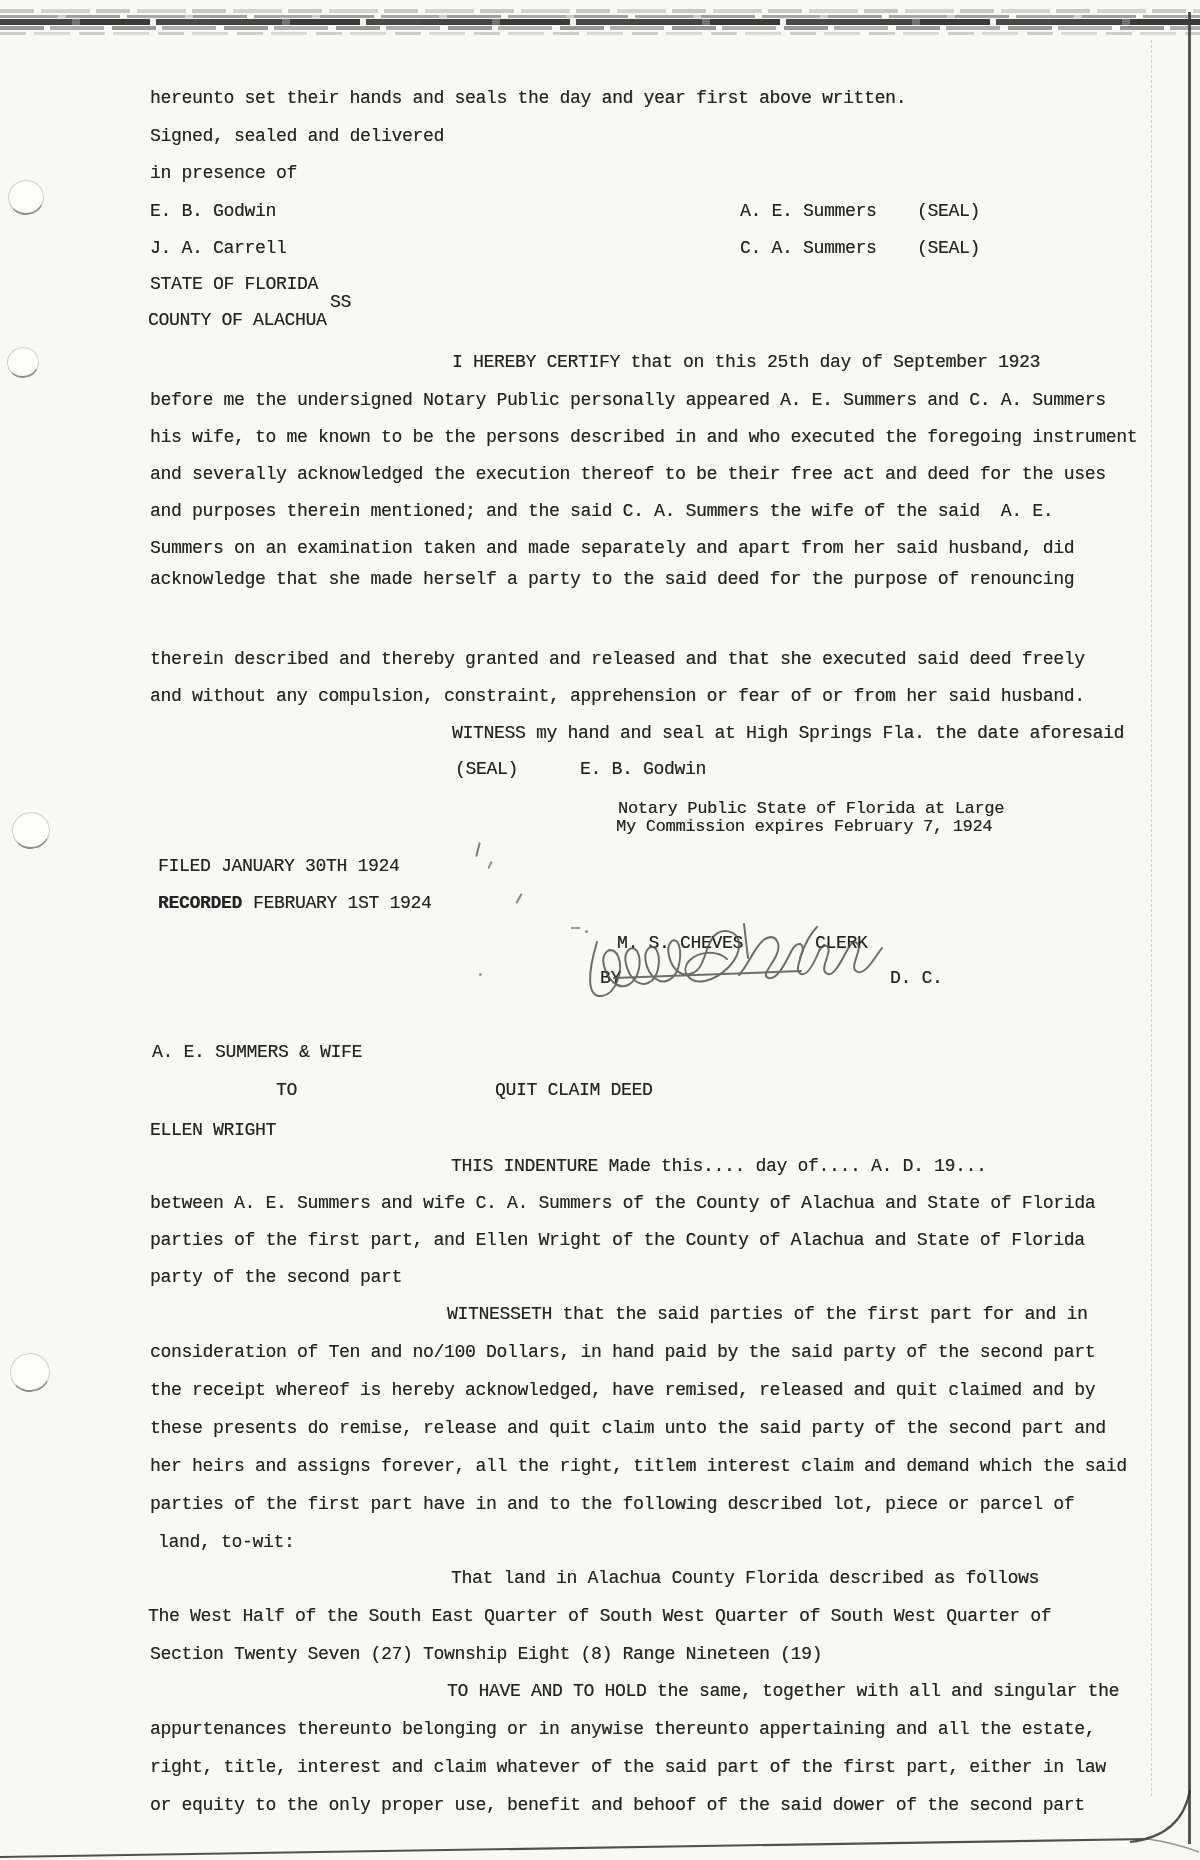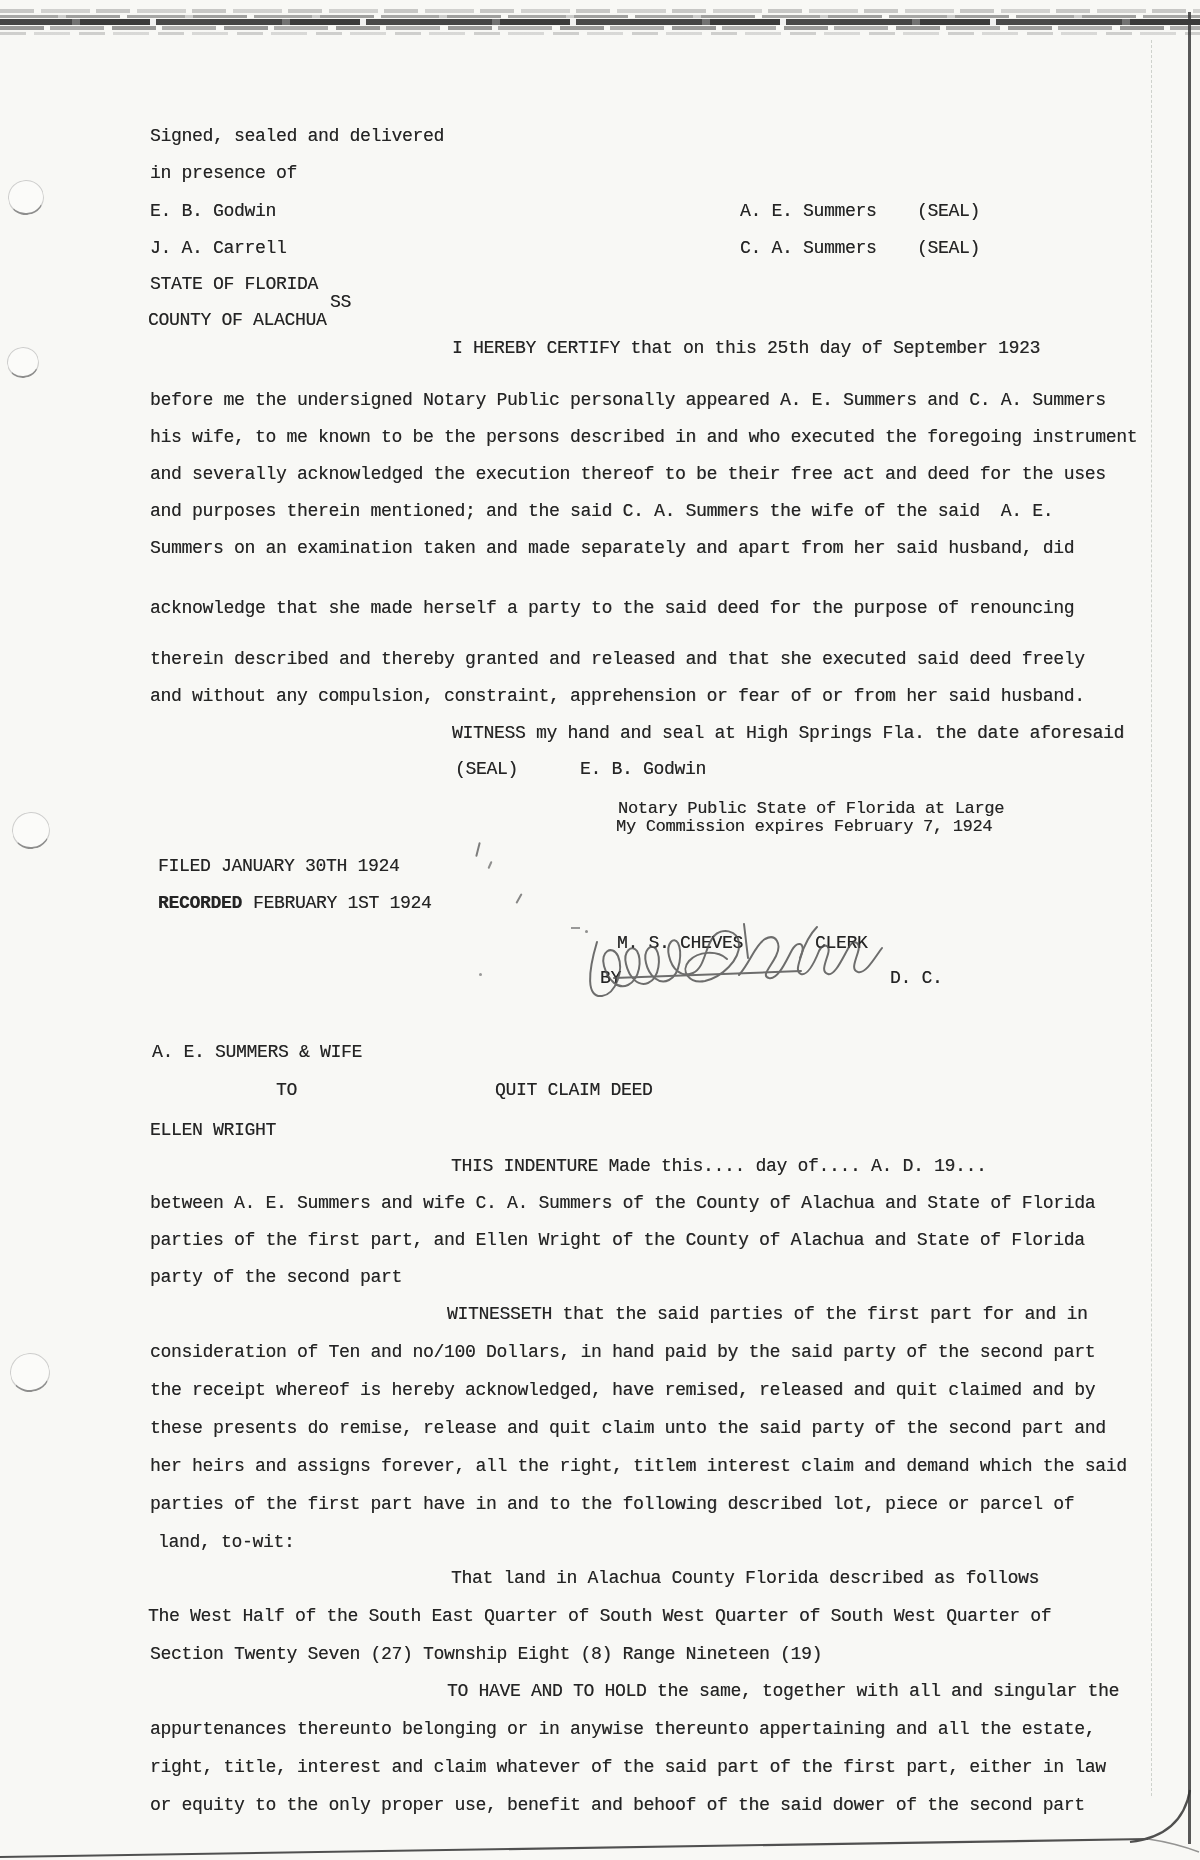--- a/index.html
+++ b/index.html
@@ -73,39 +73,40 @@
   <div class="hole hole2"></div>
   <div class="hole hole3"></div>
   <div class="hole hole4"></div>
   <div class="ink-mark m1"></div>
   <div class="ink-mark m2"></div>
   <div class="ink-mark m3"></div>
   <div class="ink-mark m4"></div>
   <div class="ink-mark m5"></div>
   <div class="ink-mark m6"></div>
 
+  <div class="tl" style="left:150px;top:88px">hereunto set their hands and seals the day and year first above written.</div>
   <div class="tl" style="left:150px;top:126px">Signed, sealed and delivered</div>
   <div class="tl" style="left:150px;top:163px">in presence of</div>
   <div class="tl" style="left:150px;top:201px">E. B. Godwin</div>
   <div class="tl" style="left:740px;top:201px">A. E. Summers</div>
   <div class="tl" style="left:917px;top:201px">(SEAL)</div>
   <div class="tl" style="left:150px;top:238px">J. A. Carrell</div>
   <div class="tl" style="left:740px;top:238px">C. A. Summers</div>
   <div class="tl" style="left:917px;top:238px">(SEAL)</div>
 
   <div class="tl" style="left:150px;top:274px">STATE OF FLORIDA</div>
   <div class="tl" style="left:330px;top:292px">SS</div>
   <div class="tl" style="left:148px;top:310px">COUNTY OF ALACHUA</div>
-  <div class="tl" style="left:452px;top:338px">I HEREBY CERTIFY that on this 25th day of September 1923</div>
+  <div class="tl" style="left:452px;top:352px">I HEREBY CERTIFY that on this 25th day of September 1923</div>
   <div class="tl" style="left:150px;top:390px">before me the undersigned Notary Public personally appeared A. E. Summers and C. A. Summers</div>
   <div class="tl" style="left:150px;top:427px">his wife, to me known to be the persons described in and who executed the foregoing instrument</div>
   <div class="tl" style="left:150px;top:464px">and severally acknowledged the execution thereof to be their free act and deed for the uses</div>
   <div class="tl" style="left:150px;top:501px">and purposes therein mentioned; and the said C. A. Summers the wife of the said  A. E.</div>
   <div class="tl" style="left:150px;top:538px">Summers on an examination taken and made separately and apart from her said husband, did</div>
-  <div class="tl" style="left:150px;top:598px">acknowledge that she made herself a party to the said deed for the purpose of renouncing</div>
+  <div class="tl" style="left:150px;top:569px">acknowledge that she made herself a party to the said deed for the purpose of renouncing</div>
   <div class="tl" style="left:150px;top:649px">therein described and thereby granted and released and that she executed said deed freely</div>
   <div class="tl" style="left:150px;top:686px">and without any compulsion, constraint, apprehension or fear of or from her said husband.</div>
   <div class="tl" style="left:452px;top:723px">WITNESS my hand and seal at High Springs Fla. the date aforesaid</div>
   <div class="tl" style="left:455px;top:759px">(SEAL)</div>
   <div class="tl" style="left:580px;top:759px">E. B. Godwin</div>
   <div class="tl small-note" style="left:618px;top:799px">Notary Public State of Florida at Large</div>
   <div class="tl small-note" style="left:616px;top:817px">My Commission expires February 7, 1924</div>
 
   <div class="tl" style="left:158px;top:856px">FILED JANUARY 30TH 1924</div>
   <div class="tl" style="left:158px;top:893px"><span class="seg bold" style="position:static">RECORDED</span><span class="seg" style="position:static;margin-left:11px">FEBRUARY 1ST 1924</span></div>

